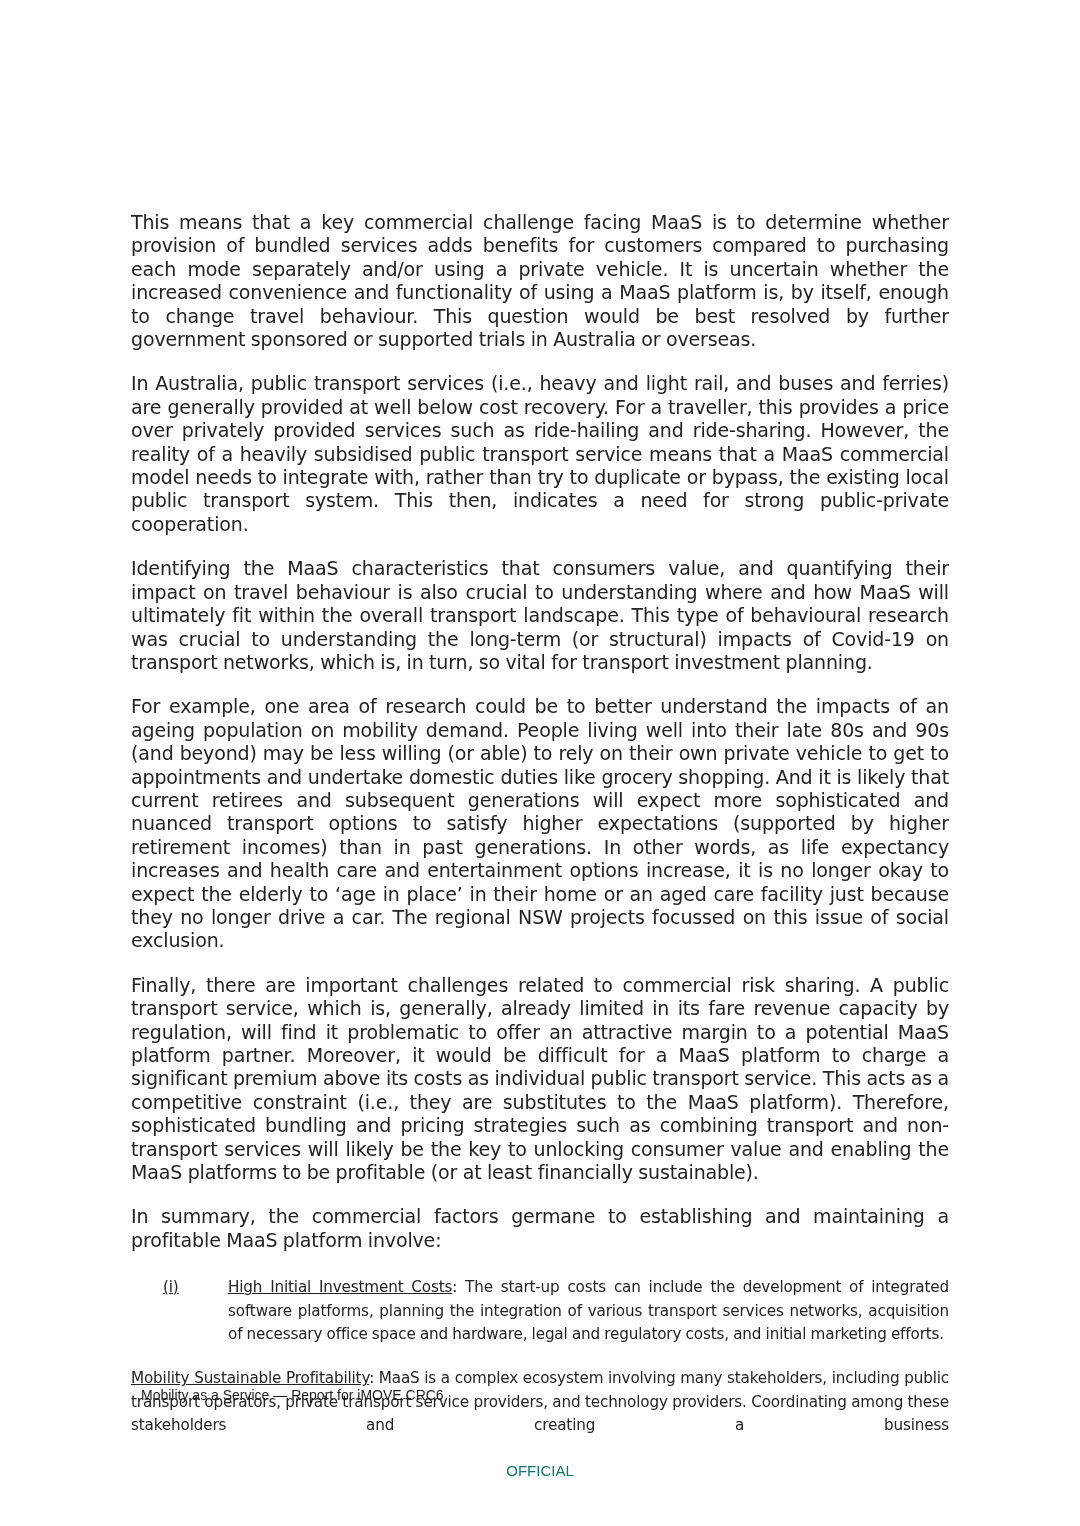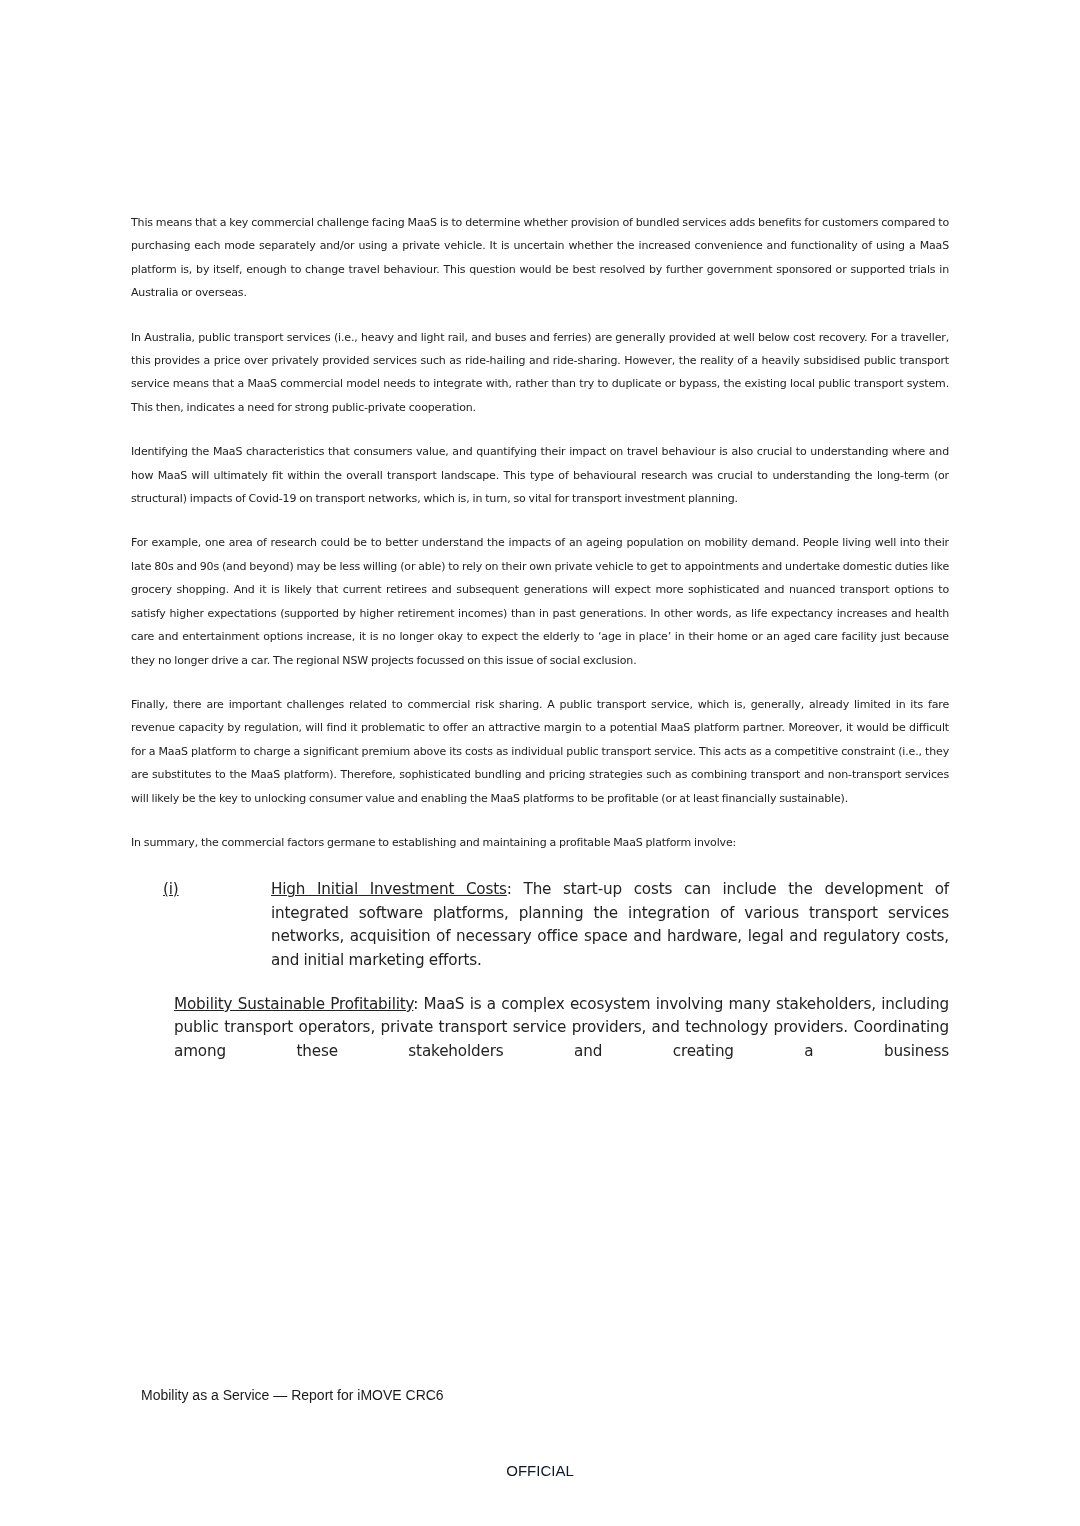--- a/index.html
+++ b/index.html
@@ -16,21 +16,21 @@
     color: #222222;
   }
   .page {
     position: absolute;
     left: 131px;
     top: 211px;
     width: 818px;
   }
   .para {
     margin: 0 0 21px 0;
-    font-size: 11px;
+    font-size: 19px;
     line-height: 23.4px;
     text-align: justify;
     letter-spacing: -0.15px;
     word-spacing: -0.4px;
   }
   .list-item {
     display: flex;
     margin: 0 0 21px 0;
     font-size: 15.2px;
     line-height: 23.4px;
@@ -40,21 +40,20 @@
   .list-first { margin-top: 24px; }
   .list-num {
     width: 65px;
     flex: 0 0 65px;
     padding-left: 32px;
     text-decoration: underline;
   }
   .list-body {
     flex: 1;
     text-align: justify;
-    margin-left: 43px;
   }
   .list-head {
     text-decoration: underline;
   }
   .footer {
     position: absolute;
     left: 141px;
     top: 1387px;
     width: 814px;
     display: flex;
@@ -63,21 +62,21 @@
     color: #1a1a1a;
   }
   .classification {
     position: absolute;
     left: 0;
     top: 1462px;
     width: 1080px;
     text-align: center;
     font-family: "Liberation Sans", sans-serif;
     font-size: 15px;
-    color: #0f172a;
+    color: #0f766e;
   }
 </style>
 </head>
 <body>
 
 <div class="page">
   <p class="para">This means that a key commercial challenge facing MaaS is to determine whether provision of bundled services adds benefits for customers compared to purchasing each mode separately and/or using a private vehicle. It is uncertain whether the increased convenience and functionality of using a MaaS platform is, by itself, enough to change travel behaviour. This question would be best resolved by further government sponsored or supported trials in Australia or overseas.</p>
   <p class="para">In Australia, public transport services (i.e., heavy and light rail, and buses and ferries) are generally provided at well below cost recovery. For a traveller, this provides a price over privately provided services such as ride-hailing and ride-sharing. However, the reality of a heavily subsidised public transport service means that a MaaS commercial model needs to integrate with, rather than try to duplicate or bypass, the existing local public transport system. This then, indicates a need for strong public-private cooperation.</p>
   <p class="para">Identifying the MaaS characteristics that consumers value, and quantifying their impact on travel behaviour is also crucial to understanding where and how MaaS will ultimately fit within the overall transport landscape. This type of behavioural research was crucial to understanding the long-term (or structural) impacts of Covid-19 on transport networks, which is, in turn, so vital for transport investment planning.</p>
   <p class="para">For example, one area of research could be to better understand the impacts of an ageing population on mobility demand. People living well into their late 80s and 90s (and beyond) may be less willing (or able) to rely on their own private vehicle to get to appointments and undertake domestic duties like grocery shopping. And it is likely that current retirees and subsequent generations will expect more sophisticated and nuanced transport options to satisfy higher expectations (supported by higher retirement incomes) than in past generations. In other words, as life expectancy increases and health care and entertainment options increase, it is no longer okay to expect the elderly to ‘age in place’ in their home or an aged care facility just because they no longer drive a car. The regional NSW projects focussed on this issue of social exclusion.</p>

